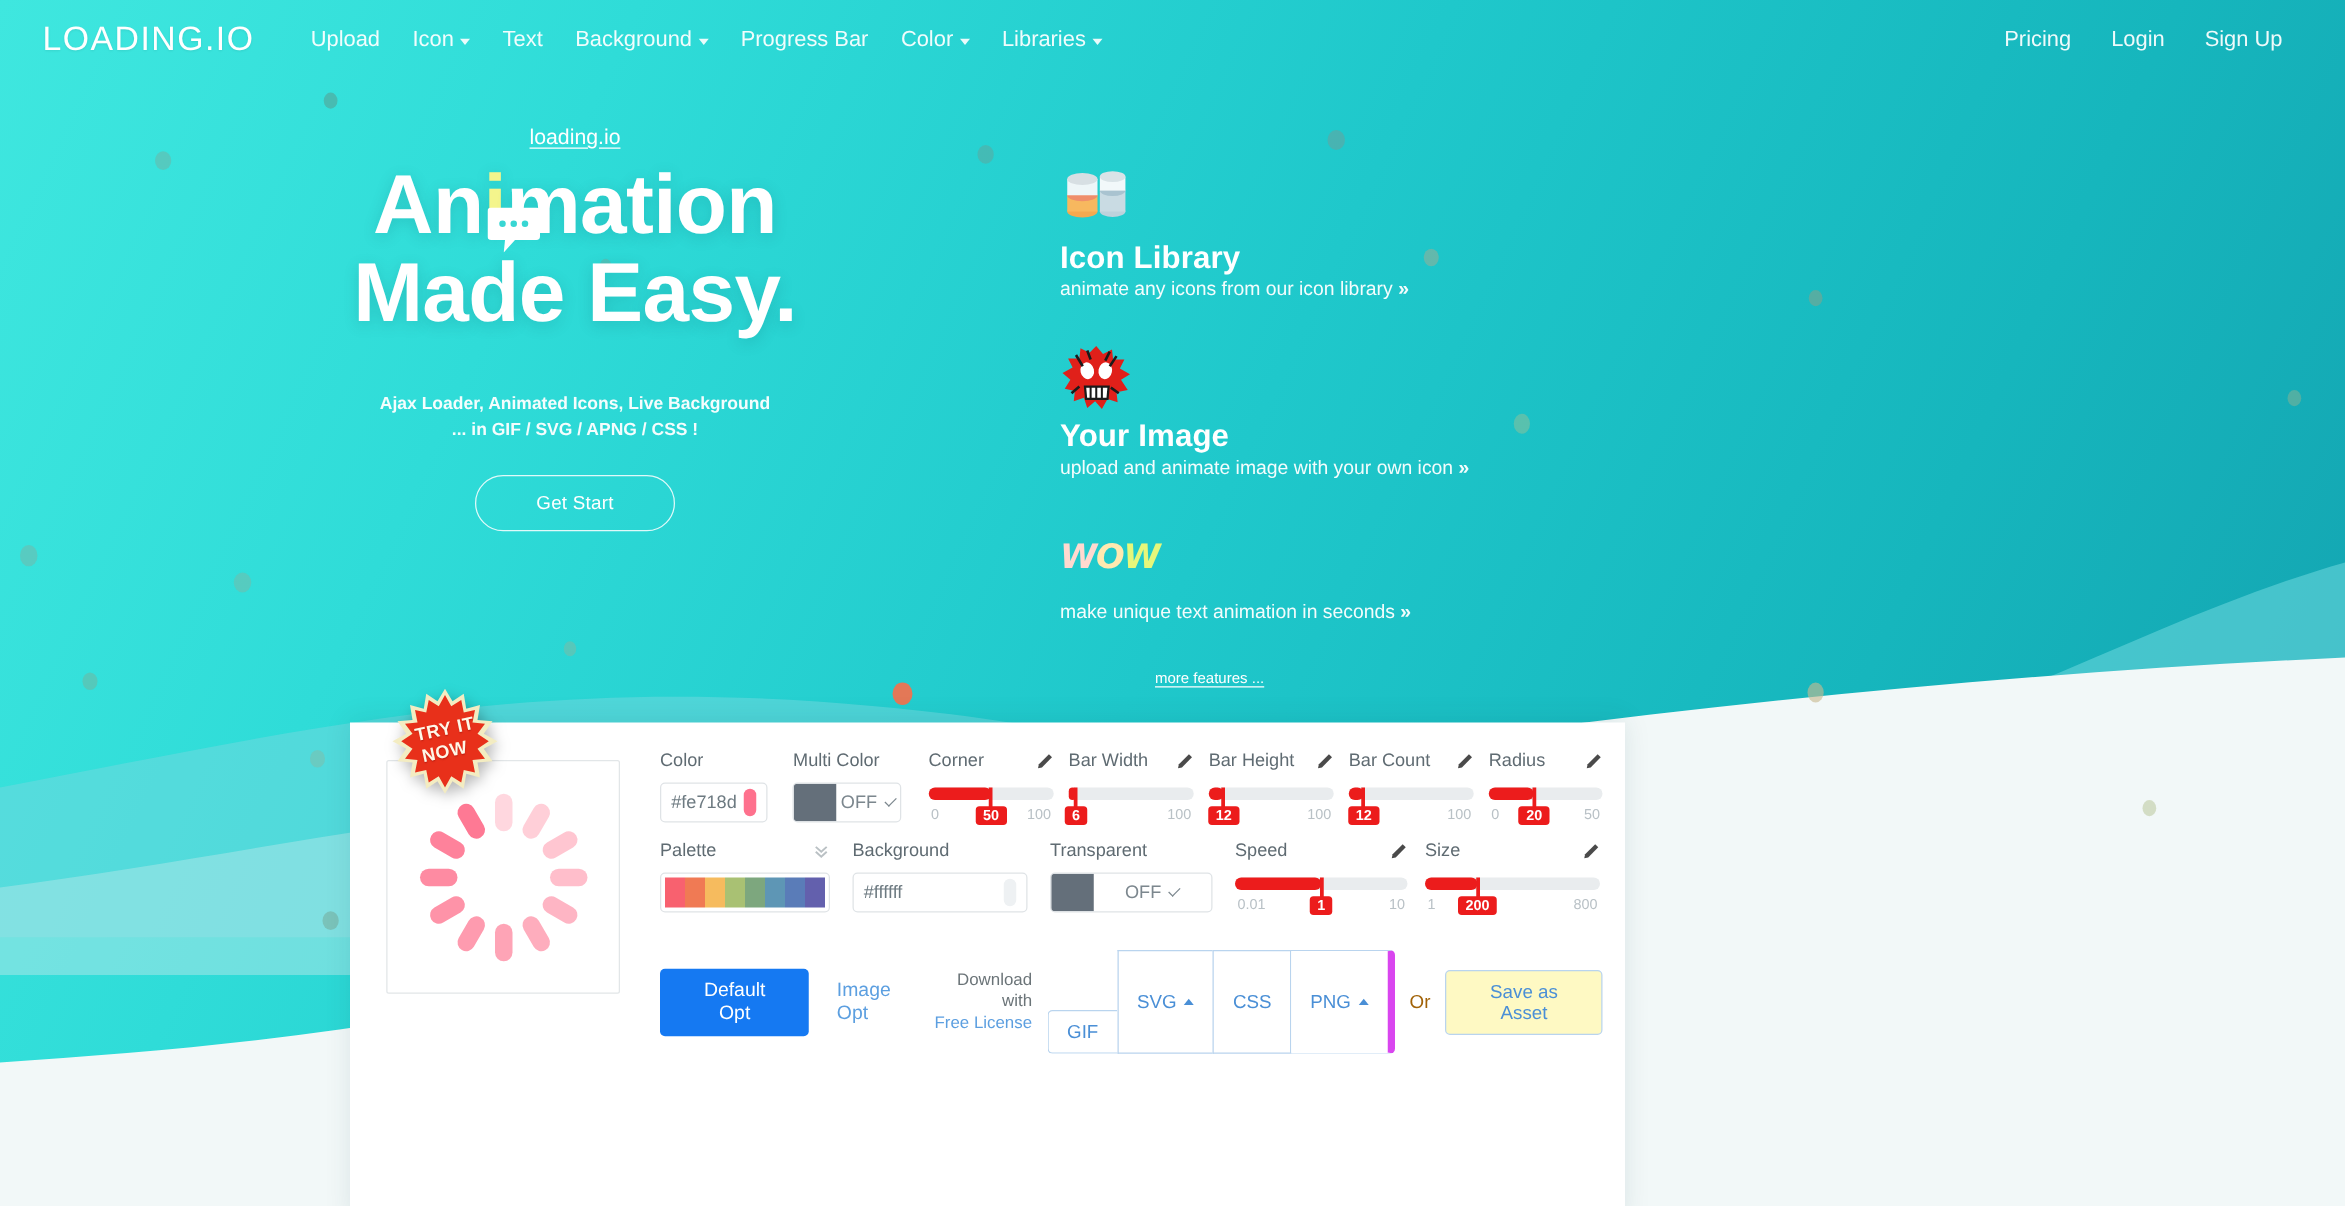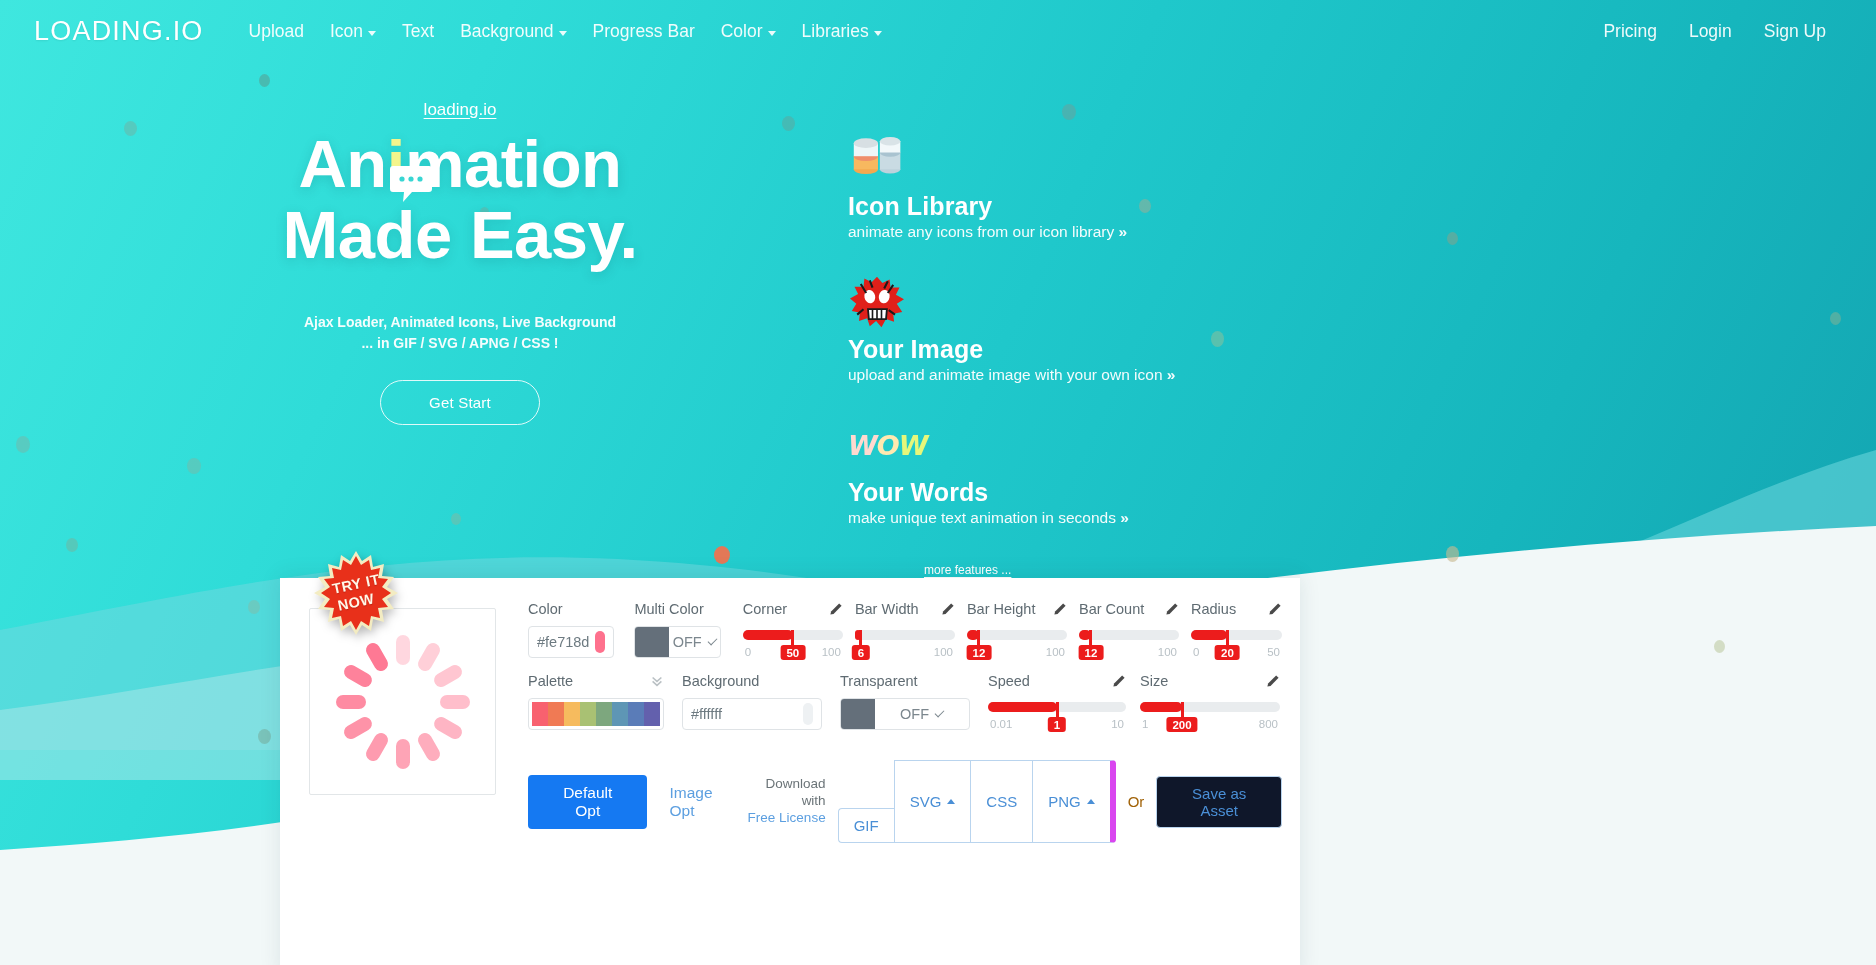--- a/index.html
+++ b/index.html
@@ -297,21 +297,21 @@
   .btn-group .btn-o:first-child { border-radius: 4px 0 0 4px; margin-top: 48px; }
   .btn-group .btn-o:last-child { border-radius: 0 4px 4px 0; border-right: 6px solid #d946ef; }
   .caret-up {
     width: 0; height: 0;
     border-left: 4px solid transparent;
     border-right: 4px solid transparent;
     border-bottom: 5px solid #4a8fd6;
   }
   .or-text { color: #a16207; font-size: 15px; margin: 0 12px; }
   .btn-asset {
-    border: 1px solid #b9d4ee; color: #4a8fd6; background: #0f172a;
+    border: 1px solid #b9d4ee; color: #4a8fd6; background: #fef9c3;
     font-size: 15px; padding: 8px 16px; border-radius: 4px; cursor: pointer;
   }
 </style>
 </head>
 <body>
 
 <div id="stage">
 
   <div class="wave" style="top:330px;height:420px;">
     <svg viewBox="0 0 1876 420" preserveAspectRatio="none">
@@ -457,21 +457,20 @@
           <span class="chev">»</span>
         </div>
       </div>
     </div>
 
     <div class="feat">
       <div class="feat-icon">
         <div class="wow"><span class="w1">W</span><span class="o">O</span><span class="w2">W</span></div>
       </div>
       <div class="feat-body">
-        <div class="feat-title">Your Words</div>
         <div class="feat-desc">
           <span>make unique text animation in seconds</span>
           <span class="chev">»</span>
         </div>
       </div>
     </div>
 
     <a id="more-features">more features ...</a>
   </div>
 

